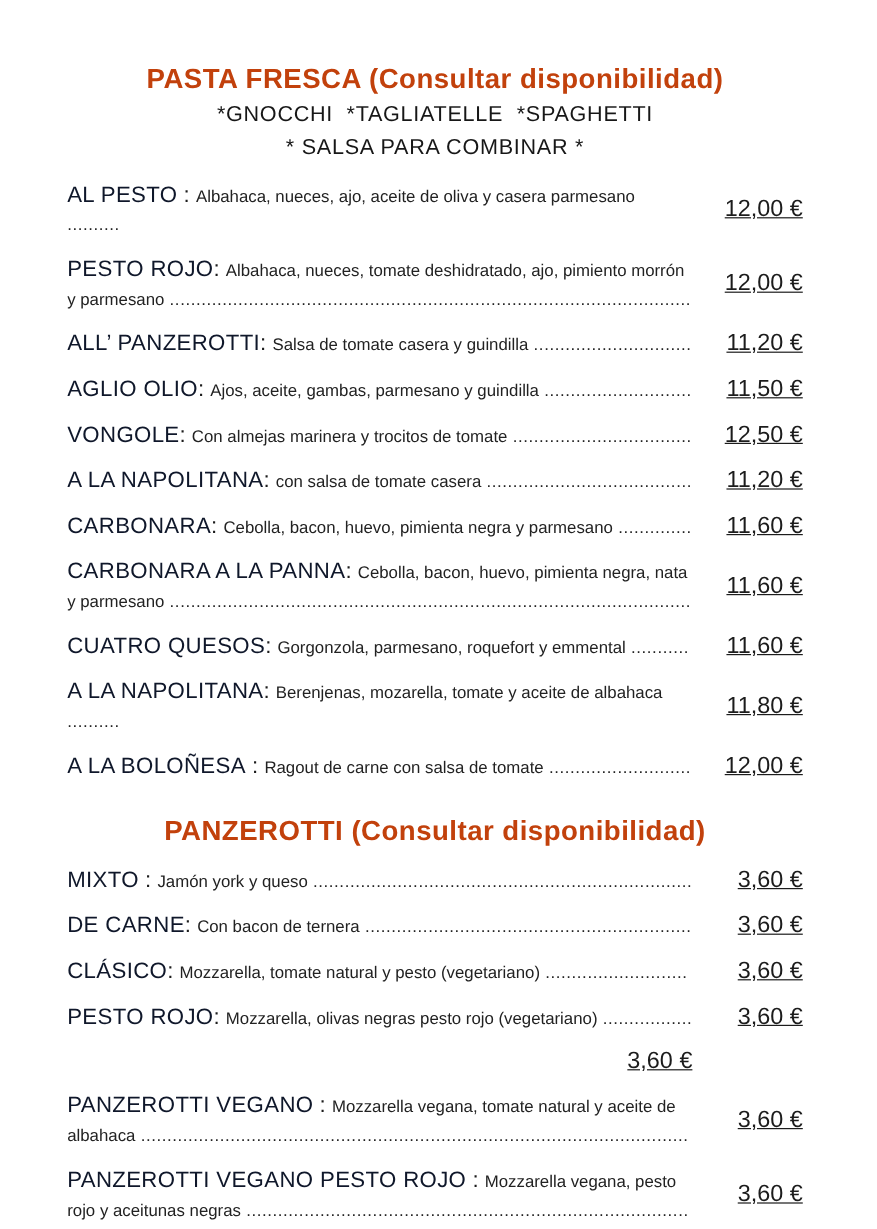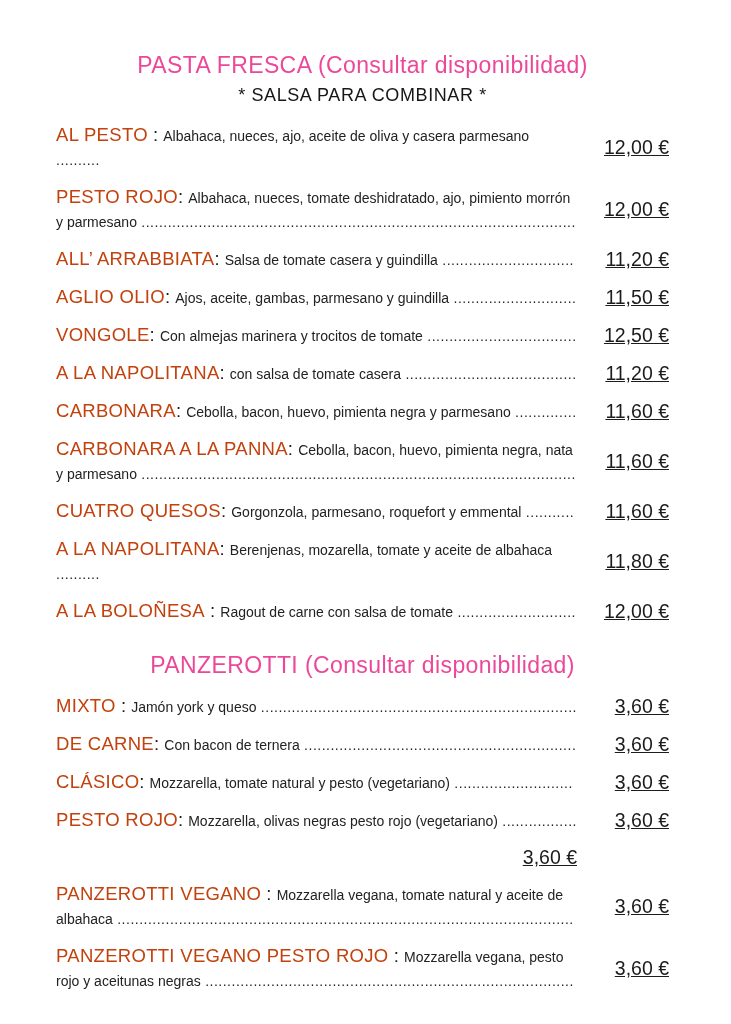--- a/index.html
+++ b/index.html
@@ -16,22 +16,22 @@
     height: 1024px;
     padding: 50px 62px 0 56px;
   }
   .section { margin-bottom: 0; }
   .section + .section { margin-top: 26px; }
   .section-title {
     text-align: center;
     font-size: 23px;
     line-height: 30px;
     letter-spacing: 0.4px;
-    font-weight: 400;
-    color: #ec4899;
+    font-weight: 700;
+    color: #c2410c;
   }
   .section-subtitles { margin-top: 2px; }
   .section-subtitle {
     text-align: center;
     font-size: 18px;
     line-height: 27px;
     letter-spacing: 0.6px;
     white-space: pre-wrap;
     color: #171717;
   }
@@ -45,21 +45,21 @@
   }
   .item-text {
     font-size: 14px;
     line-height: 24px;
     overflow: hidden;
     color: #222222;
   }
   .item-name {
     font-size: 18.5px;
     letter-spacing: 0.3px;
-    color: #c2410c;
+    color: #0f172a;
   }
   .item-sep {
     font-size: 18.5px;
     color: #1c1c1c;
   }
   .item-desc { font-size: 14px; }
   .leader-dots { font-size: 14px; letter-spacing: 0.5px; }
   .item-price {
     font-size: 19.5px;
     text-align: right;
@@ -69,35 +69,36 @@
   }
 </style>
 </head>
 <body>
 
 <div class="page">
   <div id="sections-root">
   <div class="section">
     <div class="section-title">PASTA FRESCA (Consultar disponibilidad)</div>
     <div class="section-subtitles">
+          <div class="section-subtitle">*GNOCCHI  *TAGLIATELLE  *SPAGHETTI</div>
           <div class="section-subtitle">* SALSA PARA COMBINAR *</div>
         </div>
     <div class="items">
   <div class="item">
     <div class="item-text"><span class="item-name">AL PESTO</span><span class="item-sep"> : </span><span class="item-desc">Albahaca, nueces, ajo, aceite de oliva y casera parmesano</span><span class="leader-dots"> ..........</span></div>
     <div class="item-price">12,00 €</div>
   </div>
 
   <div class="item">
     <div class="item-text"><span class="item-name">PESTO ROJO</span><span class="item-sep">: </span><span class="item-desc">Albahaca, nueces, tomate deshidratado, ajo, pimiento morrón y parmesano</span><span class="leader-dots"> ...................................................................................................</span></div>
     <div class="item-price">12,00 €</div>
   </div>
 
   <div class="item">
-    <div class="item-text"><span class="item-name">ALL’ ARRABBIATA</span><span class="item-sep">: </span><span class="item-desc">Salsa de tomate casera y guindilla</span><span class="leader-dots"> ..............................</span></div>
+    <div class="item-text"><span class="item-name">ALL’ PANZEROTTI</span><span class="item-sep">: </span><span class="item-desc">Salsa de tomate casera y guindilla</span><span class="leader-dots"> ..............................</span></div>
     <div class="item-price">11,20 €</div>
   </div>
 
   <div class="item">
     <div class="item-text"><span class="item-name">AGLIO OLIO</span><span class="item-sep">: </span><span class="item-desc">Ajos, aceite, gambas, parmesano y guindilla</span><span class="leader-dots"> ............................</span></div>
     <div class="item-price">11,50 €</div>
   </div>
 
   <div class="item">
     <div class="item-text"><span class="item-name">VONGOLE</span><span class="item-sep">: </span><span class="item-desc">Con almejas marinera y trocitos de tomate</span><span class="leader-dots"> ..................................</span></div>

